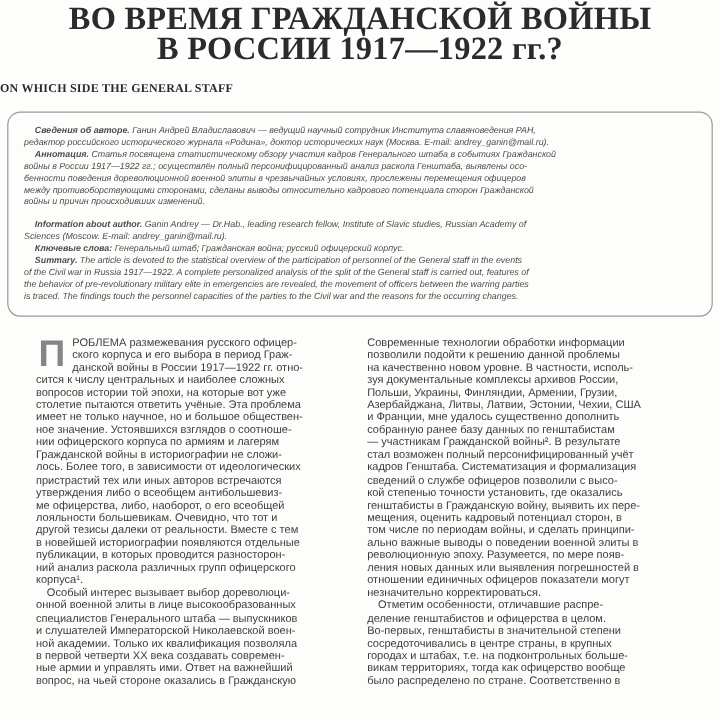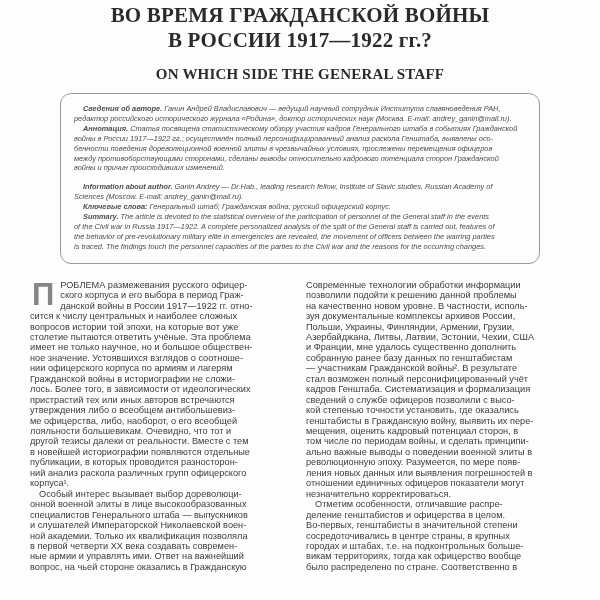--- a/index.html
+++ b/index.html
@@ -5,30 +5,30 @@
   html,body{margin:0;padding:0;}
   body{
     width:600px;height:600px;overflow:hidden;background:#fdfdfc;
     font-family:"Liberation Sans",sans-serif;color:#3d3d3d;
   }
   .page{position:relative;width:600px;height:600px;overflow:hidden;}
 
   .title-ru{
     margin-top:3px;text-align:center;
     font-family:"Liberation Serif",serif;font-weight:700;
-    font-size:21px;line-height:25px;color:#2b2b2b;letter-spacing:.2px;
+    font-size:27px;line-height:25px;color:#2b2b2b;letter-spacing:.2px;
   }
   .title-en{
-    margin-top:12px;text-align:center;
+    margin-top:12px;text-align:left;
     font-family:"Liberation Serif",serif;font-weight:700;
-    font-size:15px;line-height:19px;color:#2b2b2b;letter-spacing:.2px;
+    font-size:10px;line-height:19px;color:#2b2b2b;letter-spacing:.2px;
   }
 
   .abstract-box{
-    box-sizing:border-box;width:480px;margin:9px auto 0;
+    box-sizing:border-box;width:588px;margin:9px auto 0;
     border:1.4px solid #9a9a9a;border-radius:11px;
     padding:10px 13px 11px;
     font-size:7.4px;font-style:italic;line-height:9.9px;color:#4c4c4c;
   }
   .abs-entry{margin:0;text-indent:9px;white-space:pre-line;}
   .abs-entry b{font-weight:700;}
   .abs-gap{margin-top:9px;}
 
   .columns{display:flex;gap:12px;margin:16px 30px 0;}
   .col{width:264px;font-size:9.2px;line-height:10.45px;color:#3c3c3c;}

